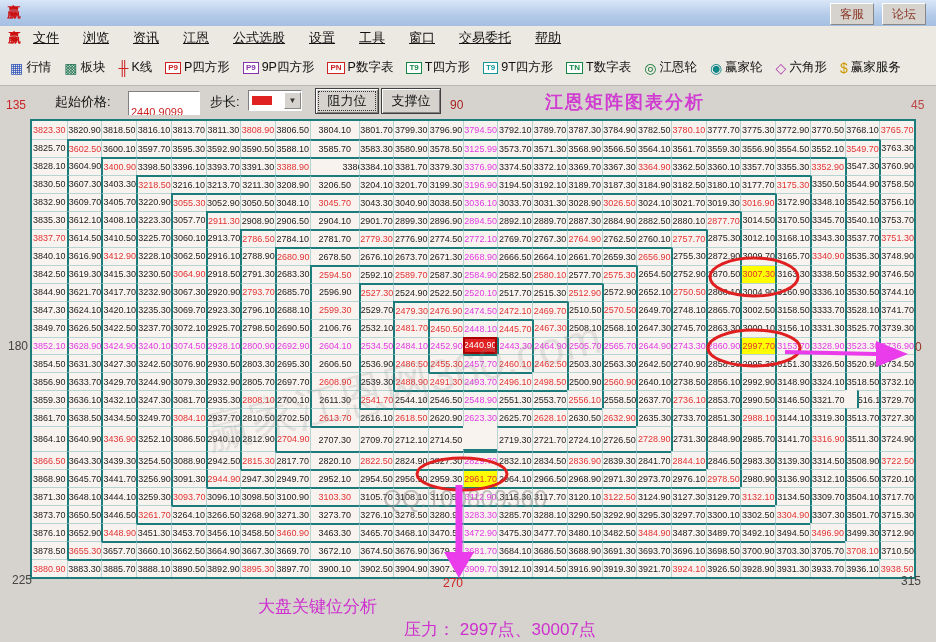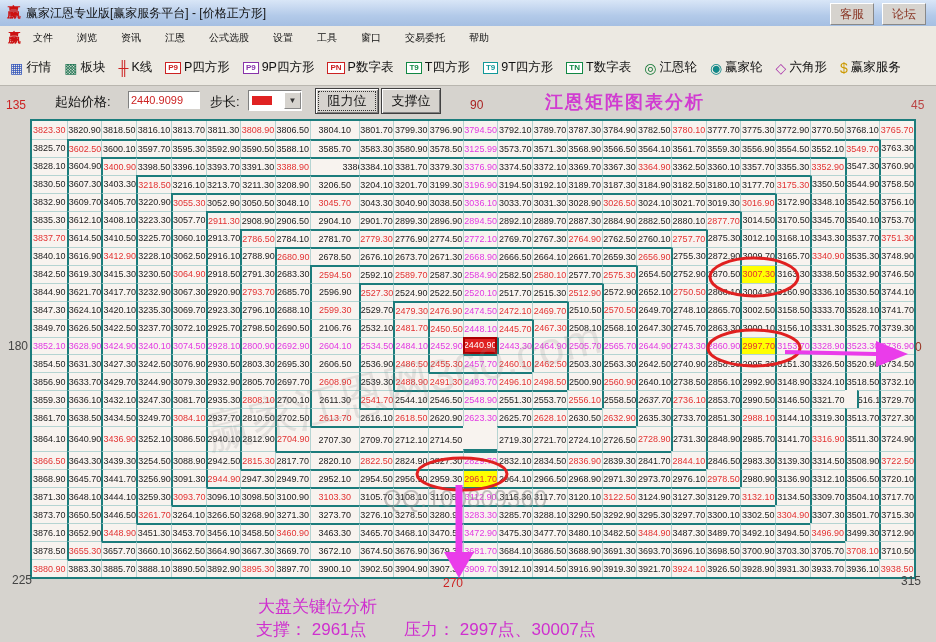--- a/index.html
+++ b/index.html
@@ -14,35 +14,35 @@
   .title-text{font-size:12px;color:#111;}
   .title-buttons{position:absolute;right:10px;top:3px;display:flex;gap:8px;}
   .tb-btn{width:42px;height:20px;font-size:12px;color:#883322;background:#d6d3ce;
     border:1px solid #888;border-top-color:#fff;border-left-color:#fff;
     display:flex;align-items:center;justify-content:center;cursor:default;}
 
   
   .menubar{position:absolute;left:0;top:26px;width:936px;height:24px;background:#ece9e2;
     border-bottom:1px solid #b9b6af;display:flex;align-items:center;}
   .menu-logo{color:#cc1111;font-weight:bold;font-size:13px;margin:0 12px 0 8px;}
-  .menu-item{font-size:10px;color:#111;margin-right:24px;white-space:nowrap;}
+  .menu-item{font-size:13px;color:#111;margin-right:24px;white-space:nowrap;text-decoration:underline;}
 
   
   .toolbar{position:absolute;left:0;top:50px;width:936px;height:36px;background:#ece9e2;
     border-bottom:1px solid #b9b6af;display:flex;align-items:center;padding-left:10px;box-sizing:border-box;}
   .tool-item{display:flex;align-items:center;margin-right:13px;white-space:nowrap;}
   .tool-glyph{font-size:14px;margin-right:3px;line-height:14px;}
   .tool-box{font-size:8px;font-weight:bold;border:1px solid;padding:1px 2px;margin-right:3px;line-height:8px;background:#fff;}
   .tool-label{font-size:12.5px;color:#111;}
 
   
   .controls{position:absolute;left:0;top:86px;width:936px;height:29px;background:#d6d3ce;}
   .ctl-label{position:absolute;font-size:13px;color:#111;top:7px;}
   .price-input{position:absolute;left:128px;top:5px;width:66px;height:16px;font-size:11px;color:#cc2222;
-    border:1px solid #808080;border-bottom-color:#fff;border-right-color:#fff;background:#fff;padding:0 2px;}
+    border:1px solid #808080;border-bottom-color:#fff;border-right-color:#fff;background:#fff;padding:12px 2px;}
   .step-select{position:absolute;left:248px;top:4px;width:52px;height:19px;background:#fff;
     border:1px solid #808080;border-bottom-color:#fff;border-right-color:#fff;display:flex;align-items:center;}
   .step-chip{width:20px;height:9px;background:#e02222;margin-left:3px;}
   .select-arrow{margin-left:auto;width:15px;height:15px;background:#d6d3ce;border:1px solid #888;
     border-top-color:#fff;border-left-color:#fff;font-size:8px;color:#333;display:flex;align-items:center;justify-content:center;}
   .push-btn{position:absolute;top:2px;height:24px;background:#d6d3ce;border:1px solid #404040;
     font-size:13px;color:#111;display:flex;align-items:center;justify-content:center;cursor:default;}
   .btn-raised{border:1px solid #404040;box-shadow:inset 1px 1px 0 #ffffff, inset -1px -1px 0 #808080;}
   .btn-pressed{outline:1px dotted #333;outline-offset:-4px;}
   .matrix-heading{position:absolute;left:545px;top:4px;font-size:18px;font-weight:bold;color:#d13cd1;letter-spacing:2px;}
@@ -59,21 +59,20 @@
   .overlay-svg{position:absolute;left:0;top:0;width:936px;height:527px;z-index:3;pointer-events:none;}
   .footer-line{position:absolute;font-size:17px;color:#cf2fcf;z-index:4;white-space:nowrap;}
 </style>
 </head>
 <body>
 
 <div class="screen">
 
   <div class="titlebar">
     <span class="app-logo">赢</span>
-    <span class="title-text">赢家江恩专业版[赢家服务平台] - [价格正方形]</span>
     <div class="title-buttons" id="title-buttons">
         <div class="tb-btn">客服</div>
         <div class="tb-btn">论坛</div>
       </div>
   </div>
 
   <div class="menubar">
     <span class="menu-logo">赢</span>
     <span id="menu-items" style="display:flex;">
         <span class="menu-item">文件</span>
@@ -544,21 +543,21 @@
         <div class="cell" style="border-top: 1px solid rgb(181, 212, 210); border-left: 2px solid rgb(28, 124, 124); color: rgb(34, 34, 34);">2700.10</div>
         <div class="cell" style="border-top: 1px solid rgb(181, 212, 210); border-left: 2px solid rgb(28, 124, 124); color: rgb(34, 34, 34);">2611.30</div>
         <div class="cell" style="border-top: 1px solid rgb(181, 212, 210); border-left: 2px solid rgb(28, 124, 124); color: rgb(226, 51, 51);">2541.70</div>
         <div class="cell" style="border-top: 2px solid rgb(28, 124, 124); border-left: 1px solid rgb(181, 212, 210); color: rgb(34, 34, 34);">2544.10</div>
         <div class="cell" style="border-top: 2px solid rgb(28, 124, 124); border-left: 1px solid rgb(181, 212, 210); color: rgb(34, 34, 34);">2546.50</div>
         <div class="cell" style="border-top: 2px solid rgb(28, 124, 124); border-left: 1px solid rgb(181, 212, 210); color: rgb(226, 58, 226);">2548.90</div>
         <div class="cell" style="border-top: 2px solid rgb(28, 124, 124); border-left: 1px solid rgb(181, 212, 210); color: rgb(34, 34, 34);">2551.30</div>
         <div class="cell" style="border-top: 2px solid rgb(28, 124, 124); border-left: 1px solid rgb(181, 212, 210); color: rgb(34, 34, 34);">2553.70</div>
         <div class="cell" style="border-top: 1px solid rgb(181, 212, 210); border-left: 1px solid rgb(181, 212, 210); color: rgb(226, 51, 51);">2556.10</div>
         <div class="cell" style="border-top: 1px solid rgb(181, 212, 210); border-left: 2px solid rgb(28, 124, 124); color: rgb(34, 34, 34);">2558.50</div>
-        <div class="cell" style="border-top: 1px solid rgb(181, 212, 210); border-left: 2px solid rgb(28, 124, 124); color: rgb(34, 34, 34); font-style: italic;">2637.70</div>
+        <div class="cell" style="border-top: 1px solid rgb(181, 212, 210); border-left: 2px solid rgb(28, 124, 124); color: rgb(34, 34, 34);">2637.70</div>
         <div class="cell" style="border-top: 1px solid rgb(181, 212, 210); border-left: 2px solid rgb(28, 124, 124); color: rgb(226, 51, 51);">2736.10</div>
         <div class="cell" style="border-top: 1px solid rgb(181, 212, 210); border-left: 2px solid rgb(28, 124, 124); color: rgb(34, 34, 34);">2853.70</div>
         <div class="cell" style="border-top: 1px solid rgb(181, 212, 210); border-left: 2px solid rgb(28, 124, 124); color: rgb(34, 34, 34);">2990.50</div>
         <div class="cell" style="border-top: 1px solid rgb(181, 212, 210); border-left: 2px solid rgb(28, 124, 124); color: rgb(34, 34, 34);">3146.50</div>
         <div class="cell" style="border-top: 1px solid rgb(181, 212, 210); border-left: 2px solid rgb(28, 124, 124); color: rgb(34, 34, 34);">3321.70</div>
         <div class="cell" style="border-top: 1px solid rgb(181, 212, 210); border-left: 2px solid rgb(28, 124, 124); color: rgb(34, 34, 34); margin-left: 12px;">3516.10</div>
         <div class="cell" style="border-top: 1px solid rgb(181, 212, 210); border-left: 2px solid rgb(28, 124, 124); color: rgb(34, 34, 34);">3729.70</div>
         <div class="cell" style="border-top: 1px solid rgb(181, 212, 210); color: rgb(34, 34, 34);">3861.70</div>
         <div class="cell" style="border-top: 1px solid rgb(181, 212, 210); border-left: 2px solid rgb(28, 124, 124); color: rgb(34, 34, 34);">3638.50</div>
         <div class="cell" style="border-top: 1px solid rgb(181, 212, 210); border-left: 2px solid rgb(28, 124, 124); color: rgb(34, 34, 34);">3434.50</div>
@@ -780,21 +779,21 @@
         <div class="cell" style="border-top: 2px solid rgb(28, 124, 124); border-left: 1px solid rgb(181, 212, 210); color: rgb(226, 51, 51);">3924.10</div>
         <div class="cell" style="border-top: 2px solid rgb(28, 124, 124); border-left: 1px solid rgb(181, 212, 210); color: rgb(34, 34, 34);">3926.50</div>
         <div class="cell" style="border-top: 2px solid rgb(28, 124, 124); border-left: 1px solid rgb(181, 212, 210); color: rgb(34, 34, 34);">3928.90</div>
         <div class="cell" style="border-top: 2px solid rgb(28, 124, 124); border-left: 1px solid rgb(181, 212, 210); color: rgb(34, 34, 34);">3931.30</div>
         <div class="cell" style="border-top: 2px solid rgb(28, 124, 124); border-left: 1px solid rgb(181, 212, 210); color: rgb(34, 34, 34);">3933.70</div>
         <div class="cell" style="border-top: 2px solid rgb(28, 124, 124); border-left: 1px solid rgb(181, 212, 210); color: rgb(34, 34, 34);">3936.10</div>
         <div class="cell" style="border-top: 1px solid rgb(181, 212, 210); border-left: 1px solid rgb(181, 212, 210); color: rgb(226, 51, 51);">3938.50</div>
       </div>
     <div id="labels">
         <span class="angle-label" style="left: 6px; top: -17px; color: rgb(204, 34, 34);">135</span>
-        <span class="angle-label" style="left: 470px; top: -17px; color: rgb(170, 34, 34);">90</span>
+        <span class="angle-label" style="left: 450px; top: -17px; color: rgb(170, 34, 34);">90</span>
         <span class="angle-label" style="left: 911px; top: -17px; color: rgb(187, 68, 68);">45</span>
         <span class="angle-label" style="left: 8px; top: 224px; color: rgb(68, 68, 68);">180</span>
         <span class="angle-label" style="left: 915px; top: 225px; color: rgb(153, 51, 34);">0</span>
         <span class="angle-label" style="left: 12px; top: 458px; color: rgb(68, 68, 68);">225</span>
         <span class="angle-label" style="left: 443px; top: 461px; color: rgb(204, 34, 34);">270</span>
         <span class="angle-label" style="left: 901px; top: 459px; color: rgb(68, 68, 68);">315</span>
       </div>
     <div id="watermarks">
         <div class="watermark" style="left: 200px; top: 240px; font-size: 46px; opacity: 0.18; transform: rotate(-14deg);">赢家江恩网360.com</div>
         <div class="watermark" style="left: 383px; top: 370px; font-size: 24px; opacity: 0.5; transform: rotate(0deg);">QQ:100809360</div>
@@ -802,17 +801,16 @@
     <svg class="overlay-svg" id="overlay" viewBox="0 0 936 527">
         <ellipse cx="754" cy="162" rx="44" ry="19" fill="none" stroke="#e02020" stroke-width="3"></ellipse>
         <ellipse cx="754" cy="233" rx="46" ry="18" fill="none" stroke="#e02020" stroke-width="3"></ellipse>
         <ellipse cx="462" cy="359" rx="45" ry="16" fill="none" stroke="#e02020" stroke-width="3"></ellipse>
         <line x1="785" y1="237" x2="876" y2="239" stroke="#ea3cea" stroke-width="4"></line>
         <polygon points="876,226 908,239 876,252" fill="#ea3cea"></polygon>
         <line x1="459" y1="370" x2="459" y2="437" stroke="#ea3cea" stroke-width="7"></line>
         <polygon points="444,437 474,437 459,463" fill="#ea3cea"></polygon>
       </svg>
     <div class="footer-line" style="left:258px;top:480px;">大盘关键位分析</div>
-    <div class="footer-line" style="left:256px;top:503px;">支撑： 2961点</div>
     <div class="footer-line" style="left:404px;top:503px;">压力： 2997点、30007点</div>
   </div>
 
 </div>
 
 </body></html>

